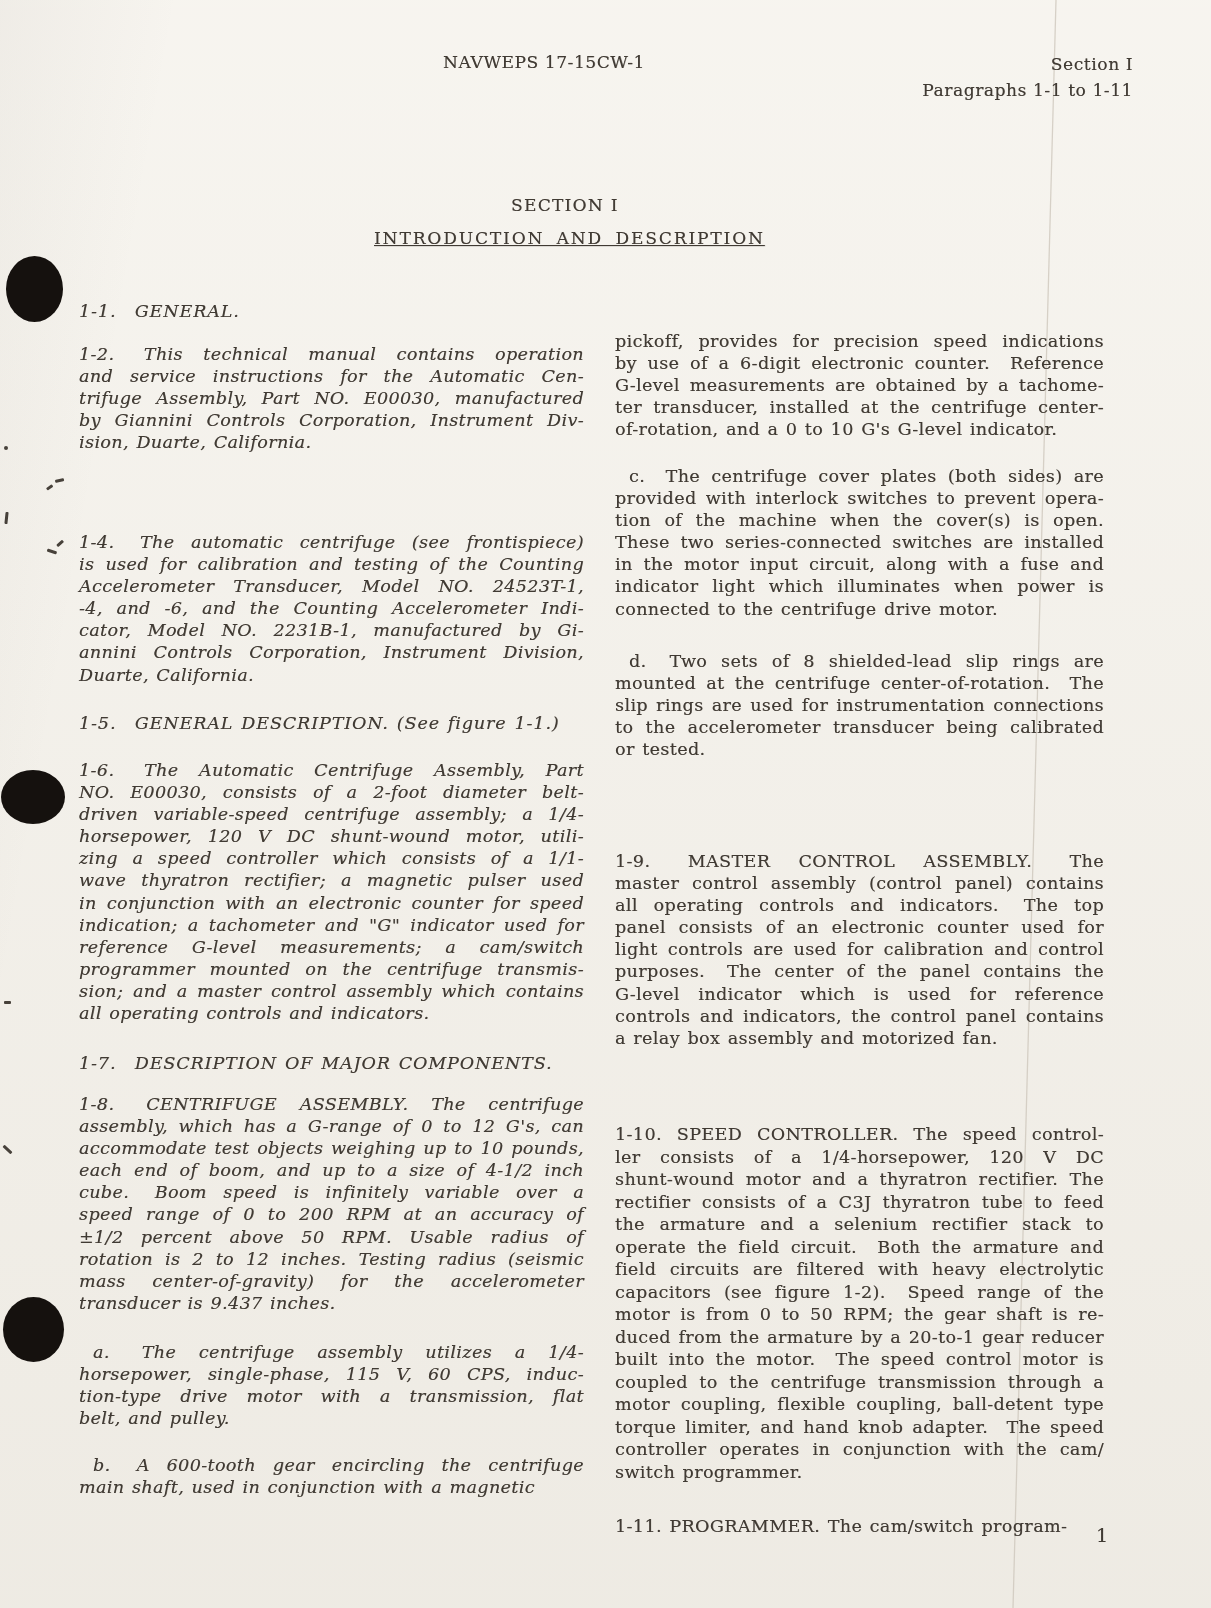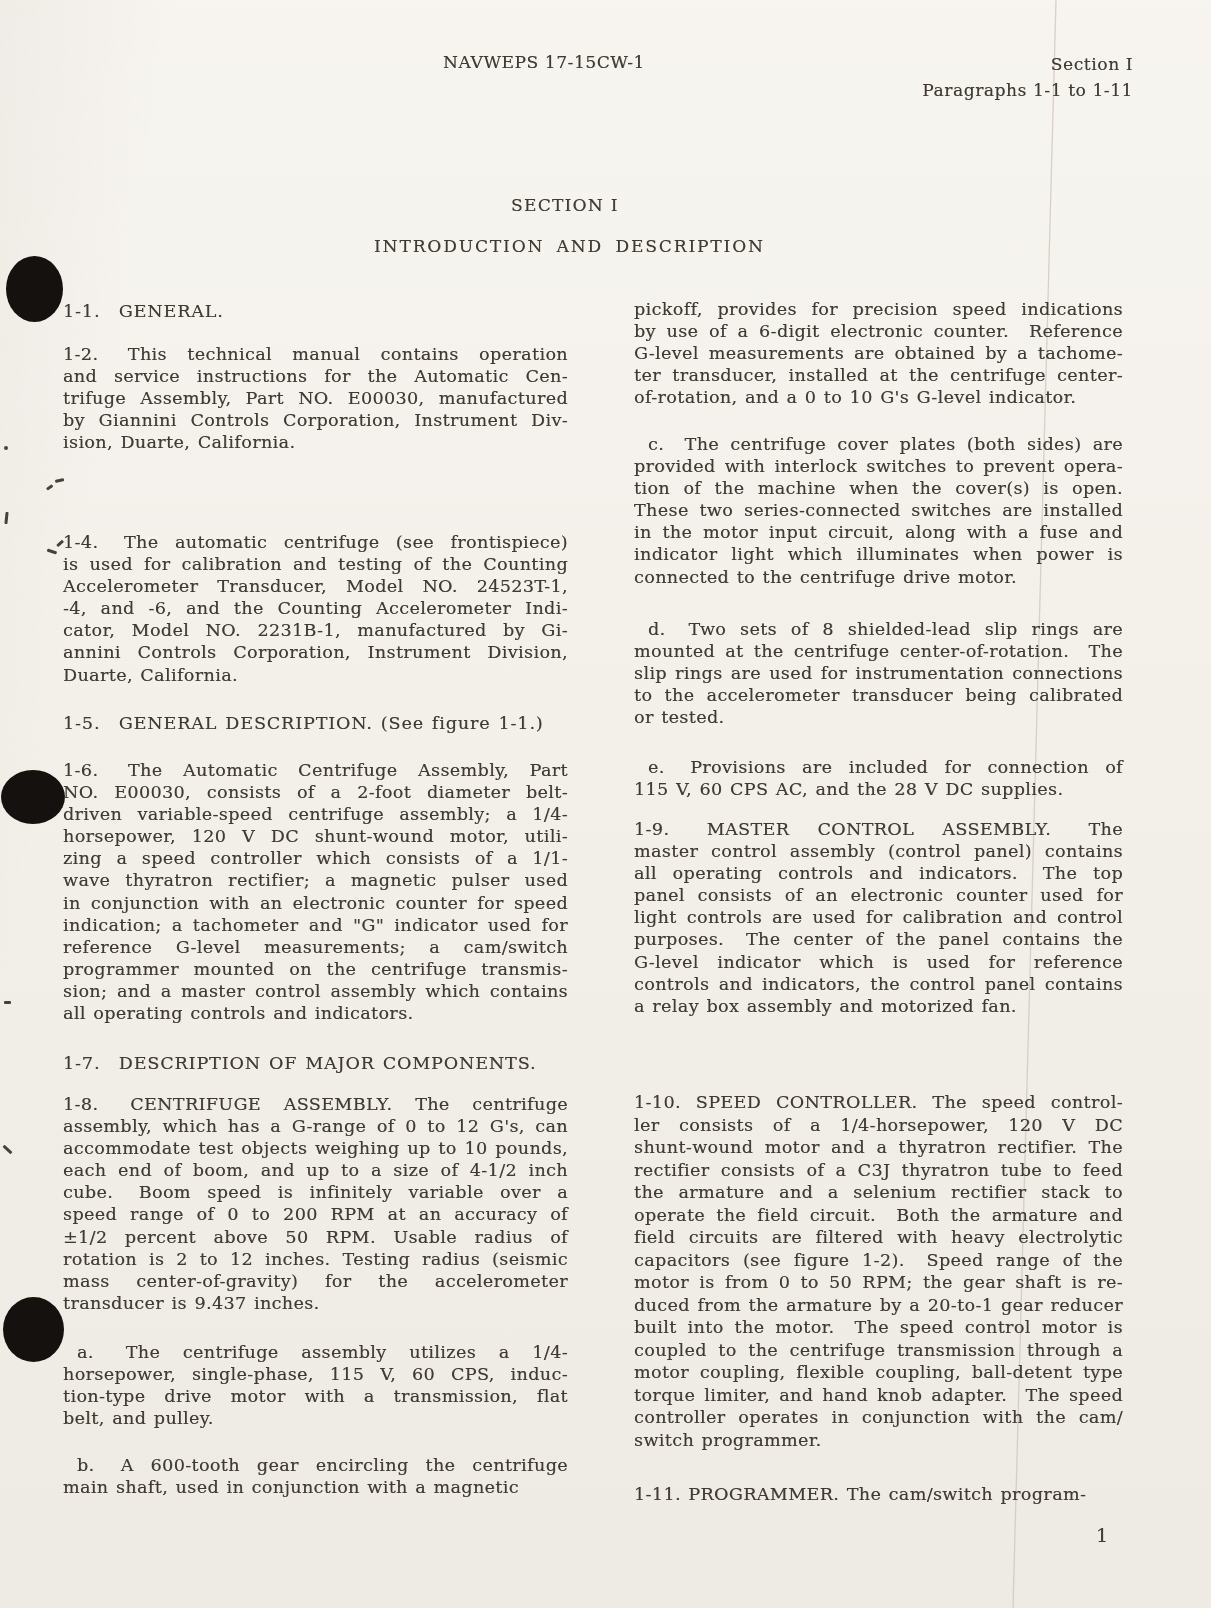--- a/index.html
+++ b/index.html
@@ -11,28 +11,28 @@
       linear-gradient(180deg, rgba(255,255,255,0.25), rgba(90,80,65,0.04));
     font-family:"DejaVu Serif","Liberation Serif",serif;
     color:#403a33;
   }
   .page{position:absolute;inset:0;}
   .hdr{position:absolute;font-size:17px;letter-spacing:0.6px;white-space:nowrap;
        text-shadow:0.3px 0.3px 0.35px rgba(64,58,51,0.5);}
   #hdr-doc{left:443px;top:52px;}
   #hdr-right{left:800px;top:52px;width:333px;text-align:right;line-height:25.5px;}
   #sec-title{left:511px;top:195px;letter-spacing:1.3px;}
-  #sec-sub{left:374px;top:236px;letter-spacing:1.9px;word-spacing:5px;}
+  #sec-sub{left:374px;top:228px;letter-spacing:1.9px;word-spacing:5px;text-decoration:underline;}
   #page-num{left:1096px;top:1524px;font-size:19px;}
 
   .block{position:absolute;font-size:17.5px;line-height:22.1px;
          letter-spacing:0.4px;word-spacing:1.5px;
          text-shadow:0.3px 0.3px 0.35px rgba(64,58,51,0.5);}
-  .col-l{left:63px;width:505px;}
-  .col-r{left:634px;width:489px;}
+  .col-l{left:79px;width:505px;font-style:italic;}
+  .col-r{left:615px;width:489px;margin-top:32px;}
   .ln{text-align:left;}
   .ln.j{text-align:justify;text-align-last:justify;}
   .sub .ln:first-child{text-indent:14px;}
   .heading{letter-spacing:0.9px;}
 
   .hole{position:absolute;background:#15110e;border-radius:50%;}
   #hole1{left:6px;top:256px;width:57px;height:66px;}
   #hole2{left:1px;top:770px;width:64px;height:54px;}
   #hole3{left:3px;top:1297px;width:61px;height:65px;}
 
@@ -156,24 +156,20 @@
       <div class="ln j">in the motor input circuit, along with a fuse and</div>
       <div class="ln j">indicator light which illuminates when power is</div>
       <div class="ln">connected to the centrifuge drive motor.</div>
     </div>
   <div class="block col-r sub" style="top:618px">
       <div class="ln j">d.  Two sets of 8 shielded-lead slip rings are</div>
       <div class="ln j">mounted at the centrifuge center-of-rotation.  The</div>
       <div class="ln j">slip rings are used for instrumentation connections</div>
       <div class="ln j">to the accelerometer transducer being calibrated</div>
       <div class="ln">or tested.</div>
-    </div>
-  <div class="block col-r sub" style="top:756px">
-      <div class="ln j">e.  Provisions are included for connection of</div>
-      <div class="ln">115 V, 60 CPS AC, and the 28 V DC supplies.</div>
     </div>
   <div class="block col-r" style="top:818px">
       <div class="ln j">1-9.  MASTER CONTROL ASSEMBLY.  The</div>
       <div class="ln j">master control assembly (control panel) contains</div>
       <div class="ln j">all operating controls and indicators.  The top</div>
       <div class="ln j">panel consists of an electronic counter used for</div>
       <div class="ln j">light controls are used for calibration and control</div>
       <div class="ln j">purposes.  The center of the panel contains the</div>
       <div class="ln j">G-level indicator which is used for reference</div>
       <div class="ln j">controls and indicators, the control panel contains</div>

